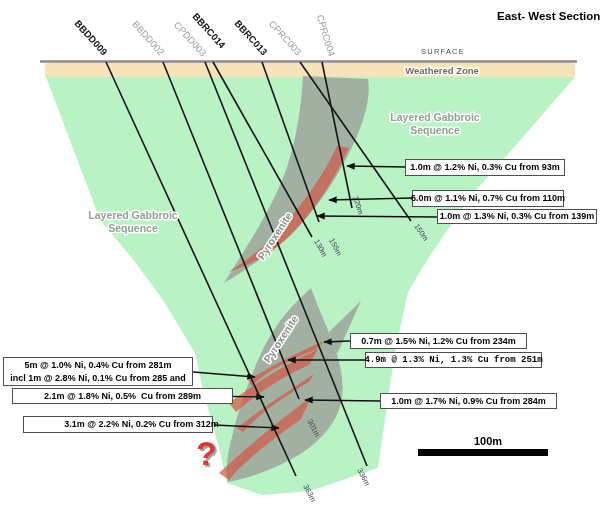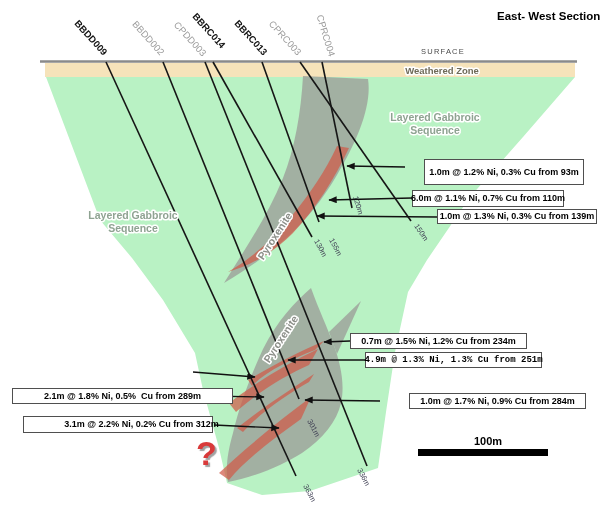--- a/index.html
+++ b/index.html
@@ -102,25 +102,29 @@
   <line x1="193" y1="372" x2="255" y2="377" stroke="#111" stroke-width="1.4" marker-end="url(#arw)"></line>
   <line x1="207" y1="396" x2="264" y2="397" stroke="#111" stroke-width="1.4" marker-end="url(#arw)"></line>
   <line x1="214" y1="425" x2="279" y2="428" stroke="#111" stroke-width="1.4" marker-end="url(#arw)"></line>
 
   <rect x="418" y="449" width="130" height="7" fill="#000"></rect>
   <text class="scalelbl" x="488" y="445" text-anchor="middle">100m</text>
 </svg>
 
 <div class="title">East- West Section</div>
 
-<div class="abox" style="left:424px;top:159px;width:160px;height:26px;"><span>1.0m @ 1.2% Ni, 0.3% Cu from 93m</span></div>
+<div class="abox" style="left:405px;top:159px;width:160px;height:17px;"><span>1.0m @ 1.2% Ni, 0.3% Cu from 93m</span></div>
 <div class="abox" style="left:412px;top:190px;width:152px;height:17px;"><span>6.0m @ 1.1% Ni, 0.7% Cu from 110m</span></div>
 <div class="abox" style="left:437px;top:209px;width:160px;height:15px;"><span>1.0m @ 1.3% Ni, 0.3% Cu from 139m</span></div>
 <div class="abox" style="left:350px;top:333px;width:177px;height:16px;align-items:center;"><span>0.7m @ 1.5% Ni, 1.2% Cu from 234m</span></div>
 <div class="abox" style="left:365px;top:352px;width:177px;height:16px;font-family:Liberation Mono, monospace;"><span>4.9m @ 1.3% Ni, 1.3% Cu from 251m</span></div>
-<div class="abox" style="left:380px;top:393px;width:177px;height:16px;margin-left:29px;"><span>1.0m @ 1.7% Ni, 0.9% Cu from 284m</span></div>
+<div class="abox" style="left:380px;top:393px;width:177px;height:16px;"><span>1.0m @ 1.7% Ni, 0.9% Cu from 284m</span></div>
 
+<div class="abox" style="left:3px;top:357px;width:190px;height:29px;">
+  <span>5m @ 1.0% Ni, 0.4% Cu from 281m</span>
+  <span>incl 1m @ 2.8% Ni, 0.1% Cu from 285 and</span>
+</div>
 <div class="abox" style="left:12px;top:388px;width:221px;height:16px;"><span>2.1m @ 1.8% Ni, 0.5%  Cu from 289m</span></div>
 <div class="abox" style="left:23px;top:416px;width:190px;height:17px;padding-left:47px;"><span>3.1m @ 2.2% Ni, 0.2% Cu from 312m</span></div>
 
 <div class="qmark">?</div>
 
 </div>
 
 </body></html>

